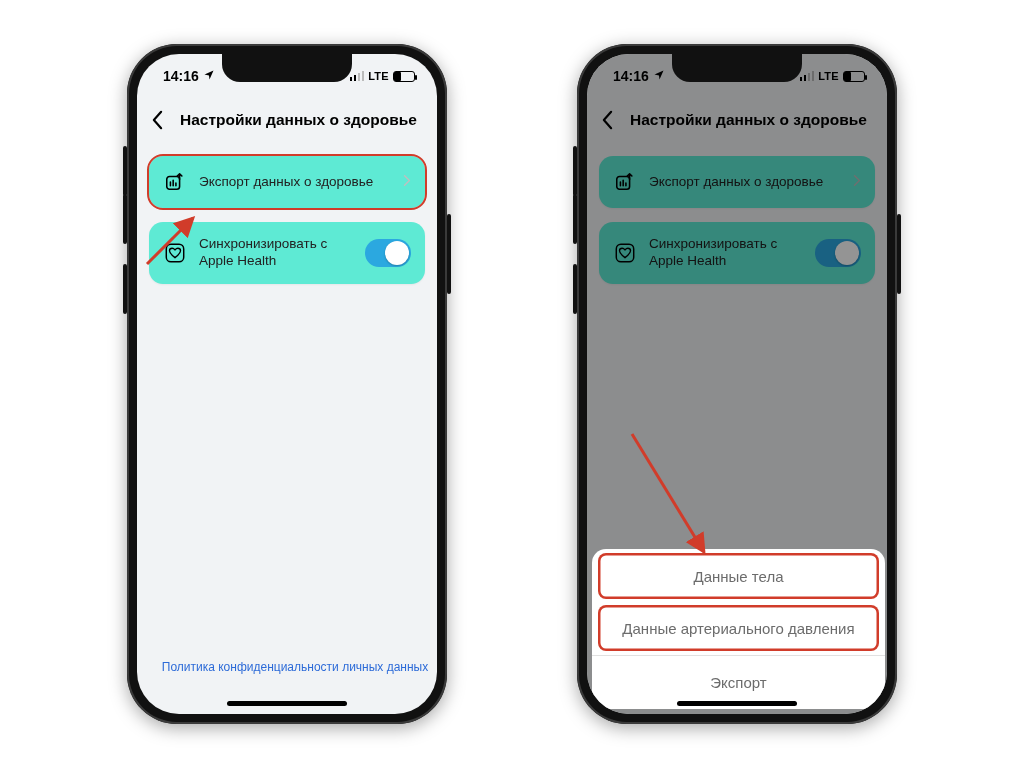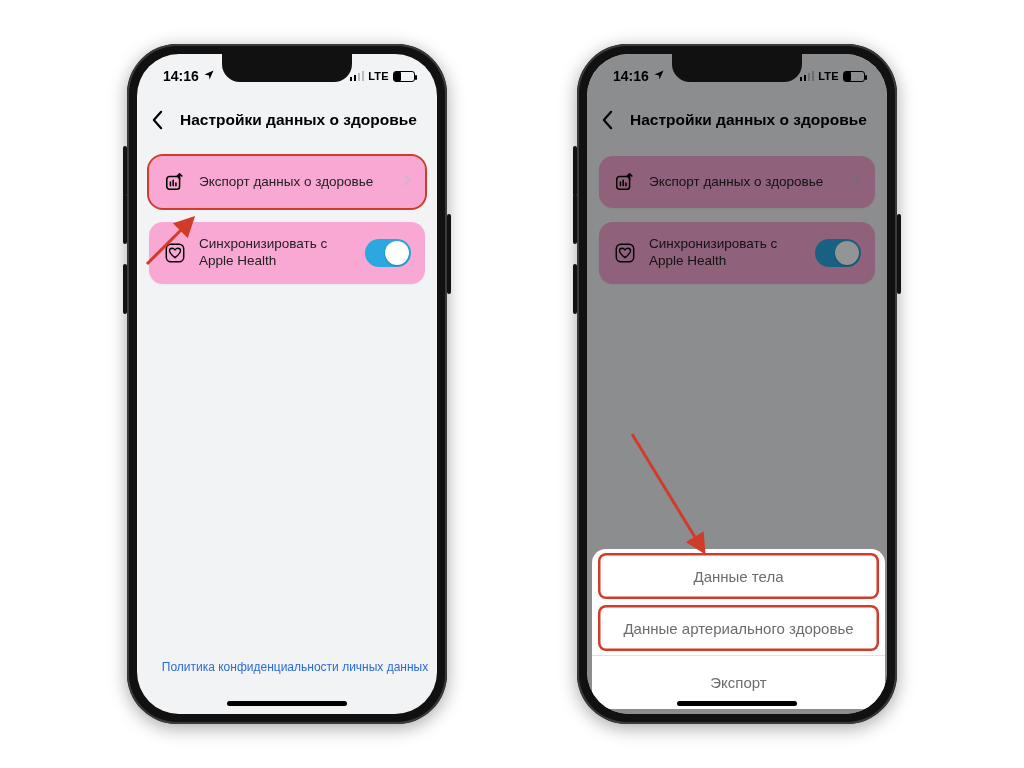--- a/index.html
+++ b/index.html
@@ -115,21 +115,21 @@
   .back-chev svg { width: 13px; height: 20px; }
   .page-title {
     font-size: 15.5px;
     font-weight: 700;
     color: #000;
   }
 
   
   .cards { padding: 14px 12px 0 12px; display:flex; flex-direction:column; gap:14px; }
   .card {
-    background: #f9a8d4;
+    background: #5eead4;
     border-radius: 14px;
     padding: 14px 14px;
     display: flex;
     align-items: center;
     gap: 12px;
     box-shadow: 0 1px 2px rgba(0,0,0,.05);
     position: relative;
   }
   .card .icon-wrap {
     width: 24px; height: 24px;
@@ -401,21 +401,21 @@
               <path d="M0 0 L7 3.5 L0 7 Z" fill="#d13c2a"></path>
             </marker>
           </defs>
           <line x1="10" y1="10" x2="82" y2="128" stroke="#d13c2a" stroke-width="3" marker-end="url(#ahR)"></line>
         </svg>
       </div>
 
       <div class="action-sheet">
         <div class="sheet-card">
           <div class="sheet-row sheet-hl">Данные тела</div>
-          <div class="sheet-row sheet-hl">Данные артериального здоровье</div>
+          <div class="sheet-row sheet-hl">Данные артериального давления</div>
           <div class="sheet-row sheet-cancel">Экспорт</div>
         </div>
       </div>
 
       <div class="home-ind" style="z-index:30"></div>
     </div>
   </div>
 
 </div>
 

